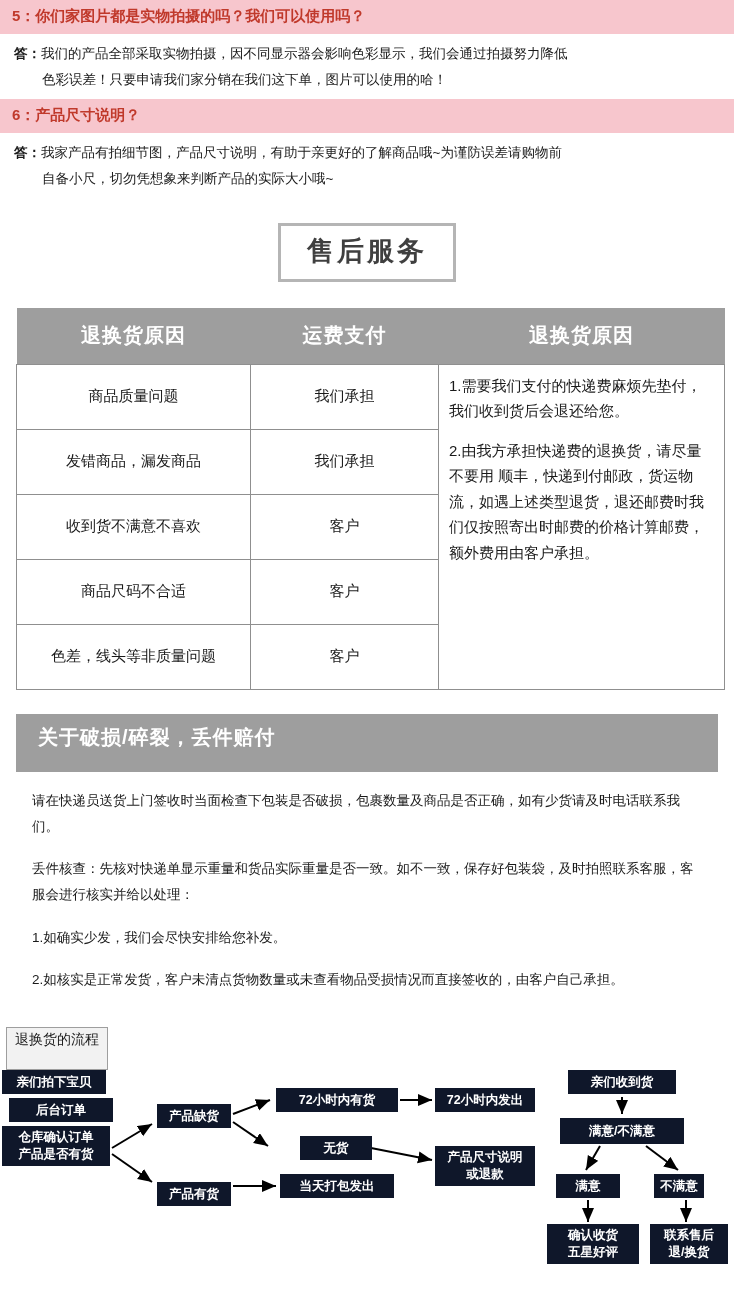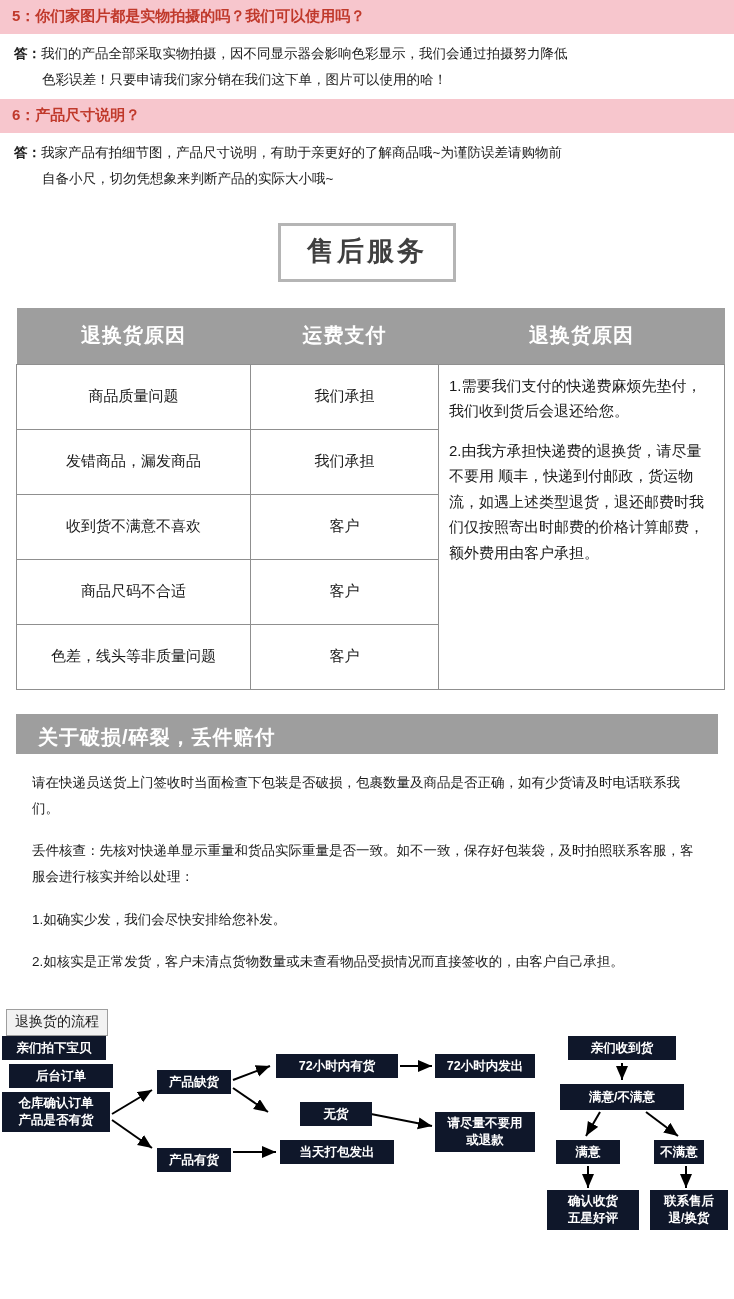--- a/index.html
+++ b/index.html
@@ -97,41 +97,41 @@
   .col1 { width: 232px; }
   .col2 { width: 186px; }
   .col3 { width: 284px; }
 
   
   .gray-banner {
     background: #9e9e9e;
     color: #ffffff;
     font-size: 20px;
     font-weight: bold;
-    height: 40px;
+    height: 58px;
     line-height: 46px;
     margin: 24px 16px 0 16px;
     padding-left: 22px;
     box-sizing: border-box;
     letter-spacing: 1px;
   }
   .para {
     margin: 10px 16px 0 16px;
     font-size: 13.5px;
     line-height: 1.95;
     color: #1a1a1a;
   }
   .para p { margin: 16px; }
 
   
   .flow-title {
     display: inline-block;
     margin: 18px 0 0 6px;
     border: 1px solid #9e9e9e;
-    padding: 3px 8px 4px 8px;
+    padding: 3px 8px 20px 8px;
     font-size: 14px;
     color: #1a1a1a;
     background: #f2f2f2;
   }
   .flow {
     position: relative;
     width: 734px;
     height: 230px;
   }
   .node {
@@ -271,21 +271,21 @@
 产品是否有货</div>
 
     <div class="node" style="left:157px; top:34px; width:74px; height:24px; line-height:18px;">产品缺货</div>
     <div class="node" style="left:157px; top:112px; width:74px; height:24px; line-height:18px;">产品有货</div>
 
     <div class="node" style="left:276px; top:18px; width:122px; height:24px; line-height:18px;">72小时内有货</div>
     <div class="node" style="left:300px; top:66px; width:72px; height:24px; line-height:18px;">无货</div>
     <div class="node" style="left:280px; top:104px; width:114px; height:24px; line-height:18px;">当天打包发出</div>
 
     <div class="node" style="left:435px; top:18px; width:100px; height:24px; line-height:18px;">72小时内发出</div>
-    <div class="node" style="left:435px; top:76px; width:100px; height:40px;">请尽量不要用
+    <div class="node" style="left:435px; top:76px; width:100px; height:40px;">产品尺寸说明
 或退款</div>
 
     <div class="node" style="left:568px; top:0px; width:108px; height:24px; line-height:18px;">亲们收到货</div>
     <div class="node" style="left:560px; top:48px; width:124px; height:26px; line-height:20px;">满意/不满意</div>
     <div class="node" style="left:556px; top:104px; width:64px; height:24px; line-height:18px;">满意</div>
     <div class="node" style="left:654px; top:104px; width:50px; height:24px; line-height:18px;">不满意</div>
     <div class="node" style="left:547px; top:154px; width:92px; height:40px;">确认收货
 五星好评</div>
     <div class="node" style="left:650px; top:154px; width:78px; height:40px;">联系售后
 退/换货</div>

